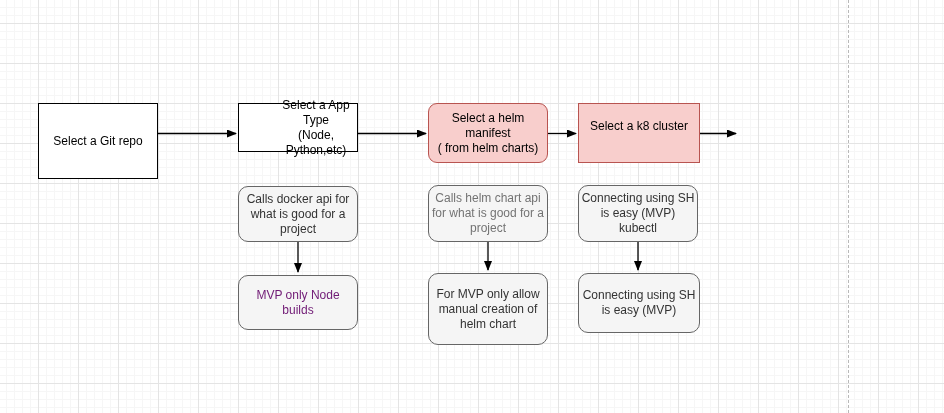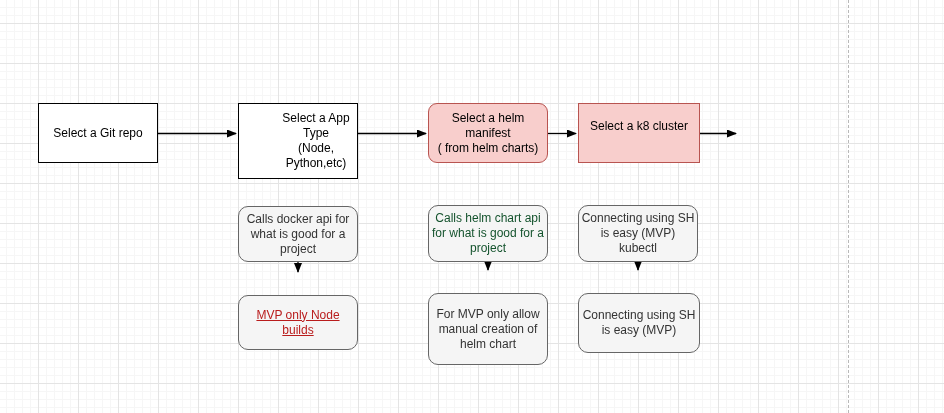--- a/index.html
+++ b/index.html
@@ -38,26 +38,25 @@
     white-space: pre-line;
     font-size: 12px;
     line-height: 15px;
     border: 1px solid #000;
     background: #fff;
     color: #000;
   }
   .note {
     border-radius: 10px;
     color: #333333;
-    margin-top: 20px;
   }
   .align-high { padding-bottom: 14px; }
   
-  .n1 { left: 38px;  top: 103px; width: 120px; height: 60px; }
-  .n2 { left: 238px; top: 103px; width: 120px; height: 76px; padding-left: 36px; }
+  .n1 { left: 38px;  top: 103px; width: 120px; height: 76px; }
+  .n2 { left: 238px; top: 103px; width: 120px; height: 49px; padding-left: 36px; }
   .n3 { left: 428px; top: 103px; width: 120px; height: 60px; }
   .n4 { left: 578px; top: 103px; width: 122px; height: 60px; text-align: center; }
   .n5 { left: 738px; top: 103px; width: 121px; height: 60px; }
   
   .a1 { left: 238px; top: 186px; width: 120px; height: 56px; }
   .a2 { left: 238px; top: 275px; width: 120px; height: 55px; }
   .b1 { left: 428px; top: 185px; width: 120px; height: 57px; }
   .b2 { left: 428px; top: 273px; width: 120px; height: 72px; }
   .c1 { left: 578px; top: 185px; width: 120px; height: 57px; }
   .c2 { left: 578px; top: 273px; width: 122px; height: 60px; }
@@ -93,24 +92,24 @@
 manifest
 ( from helm charts)</div>
 
   <div class="node n4 align-high" style="background-color: rgb(248, 206, 204); border-color: rgb(184, 84, 80);">Select a k8 cluster</div>
 
 
   <div class="note a1" style="background-color: rgb(245, 245, 245); border-color: rgb(102, 102, 102); color: rgb(51, 51, 51);">Calls docker api for
 what is good for a
 project</div>
 
-  <div class="note a2" style="background-color: rgb(245, 245, 245); border-color: rgb(102, 102, 102); color: #b91c1c; text-decoration: underline;">MVP only Node
+  <div class="note a2" style="background-color: rgb(245, 245, 245); border-color: rgb(102, 102, 102); color: #701a75;">MVP only Node
 builds</div>
 
-  <div class="note b1" style="background-color: rgb(245, 245, 245); border-color: rgb(102, 102, 102); color: #14532d;">Calls helm chart api
+  <div class="note b1" style="background-color: rgb(245, 245, 245); border-color: rgb(102, 102, 102); color: #737373;">Calls helm chart api
 for what is good for a
 project</div>
 
   <div class="note b2" style="background-color: rgb(245, 245, 245); border-color: rgb(102, 102, 102); color: rgb(51, 51, 51);">For MVP only allow
 manual creation of
 helm chart</div>
 
   <div class="note c1" style="background-color: rgb(245, 245, 245); border-color: rgb(102, 102, 102); color: rgb(51, 51, 51);">Connecting using SH
 is easy (MVP)
 kubectl</div>

